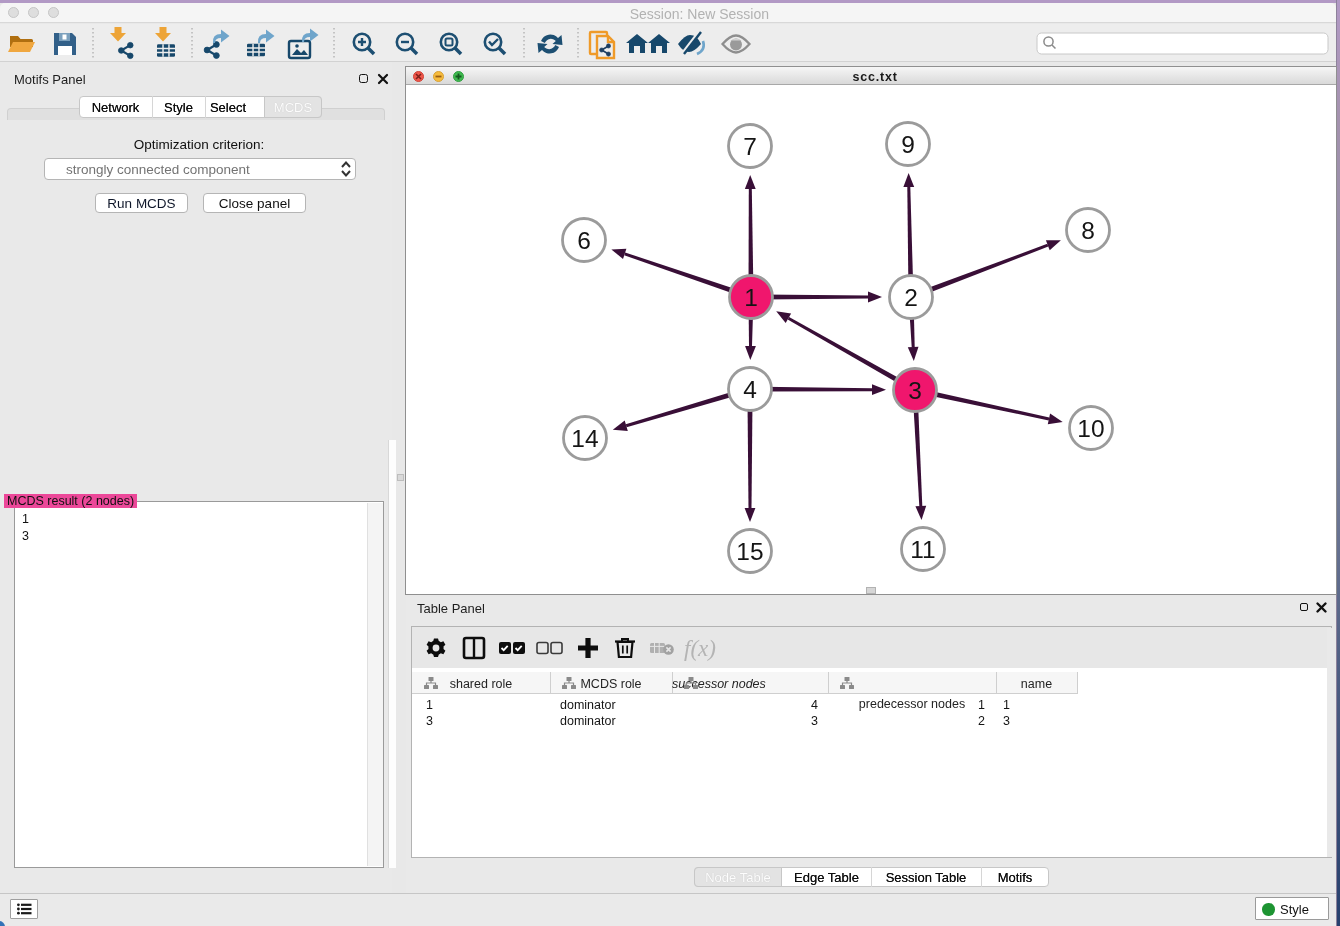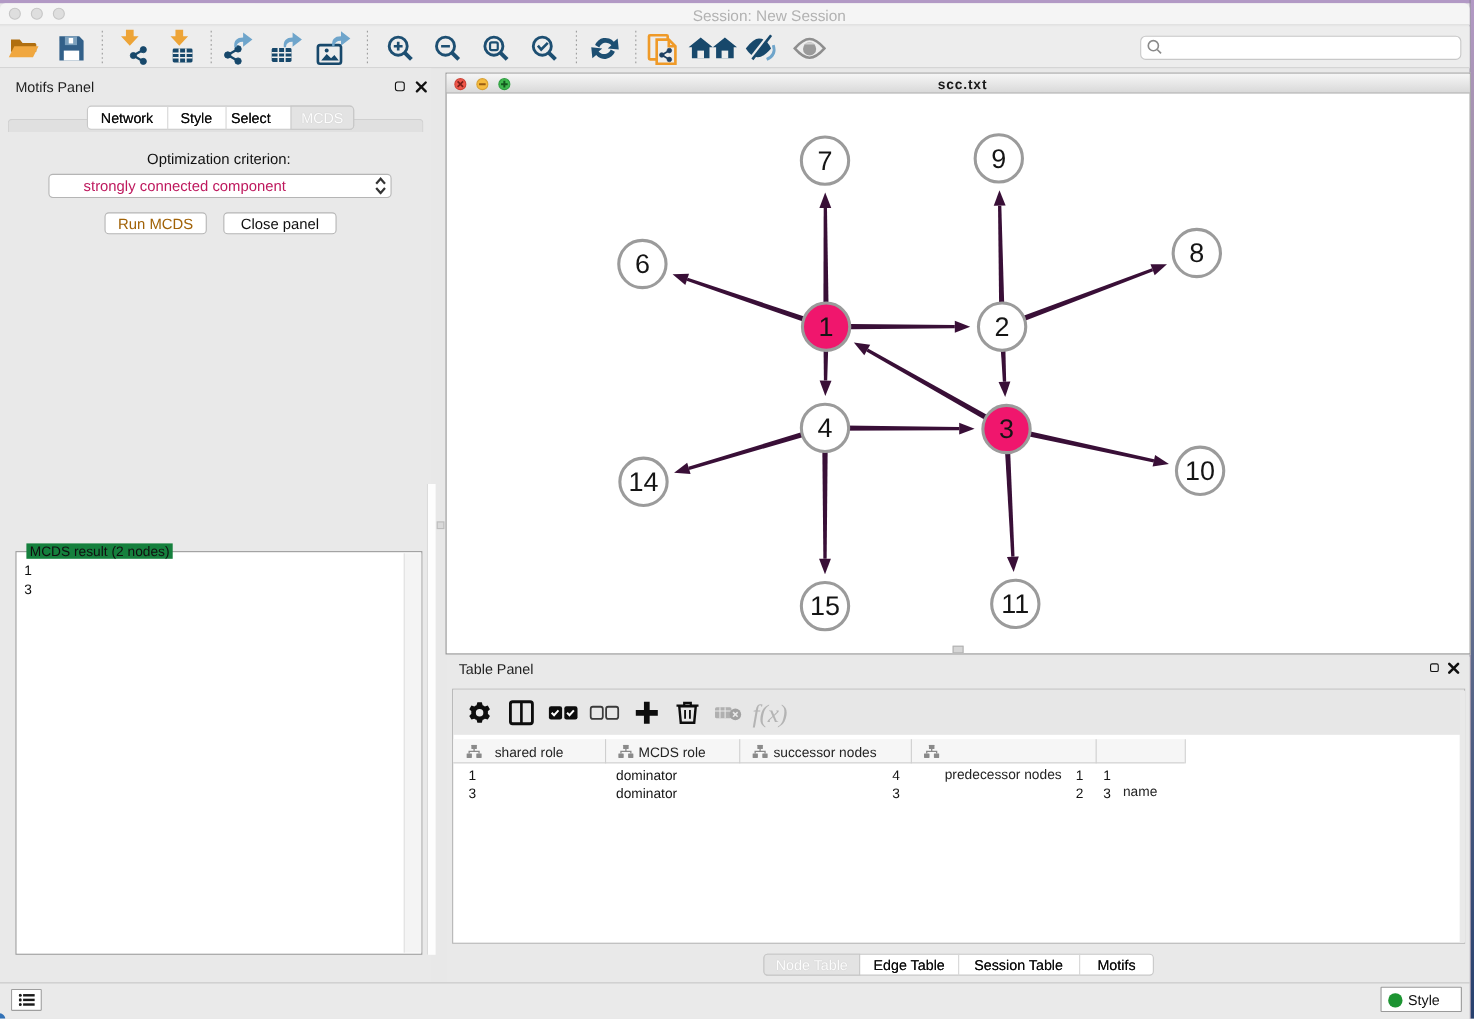--- a/index.html
+++ b/index.html
@@ -177,34 +177,34 @@
 <div class="abs" style="left:152px;top:96px;width:1px;height:22px;background:#d6d6d6;"></div>
 <div class="abs" style="left:205px;top:96px;width:1px;height:22px;background:#d6d6d6;"></div>
 <div class="txt" style="left:79px;top:100px;width:73px;text-align:center;font-size:13px;font-weight:400;color:#0d0d0d;text-shadow:0 0 0.6px #222;">Network</div>
 <div class="txt" style="left:152px;top:100px;width:53px;text-align:center;font-size:13px;font-weight:400;color:#0d0d0d;text-shadow:0 0 0.6px #222;">Style</div>
 <div class="txt" style="left:205px;top:100px;width:46px;text-align:center;font-size:13px;font-weight:400;color:#0d0d0d;text-shadow:0 0 0.6px #222;">Select</div>
 <div class="txt" style="left:264px;top:100px;width:58px;text-align:center;font-size:13px;font-weight:400;color:#fdfdfd;text-shadow:0 0 1px #bdbdbd;">MCDS</div>
 
 <div class="txt" style="left:0px;top:137px;width:398px;text-align:center;font-size:13.5px;color:#101010;">Optimization criterion:</div>
 
 <div class="abs" style="left:44px;top:158px;width:312px;height:22px;background:#ffffff;border:1px solid #b5b5b5;border-radius:4px;"></div>
-<div class="txt" style="left:76px;top:162px;font-size:13.5px;color:#be185d;">strongly connected component</div>
+<div class="txt" style="left:66px;top:162px;font-size:13.5px;color:#737373;">strongly connected component</div>
 <svg class="abs" style="left:339px;top:161px" width="14" height="16">
     <path d="M3 6 L7 1.5 L11 6 M3 10 L7 14.5 L11 10" stroke="#333" stroke-width="2" fill="none"></path>
   </svg>
 
 <div class="abs" style="left:95px;top:193px;width:93px;height:20px;background:#ffffff;border:1px solid #b5b5b5;border-radius:4px;"></div>
-<div class="txt" style="left:95px;top:196px;width:93px;text-align:center;font-size:13.5px;color:#a16207;">Run MCDS</div>
+<div class="txt" style="left:95px;top:196px;width:93px;text-align:center;font-size:13.5px;color:#0f172a;">Run MCDS</div>
 <div class="abs" style="left:203px;top:193px;width:103px;height:20px;background:#ffffff;border:1px solid #b5b5b5;border-radius:4px;"></div>
 <div class="txt" style="left:203px;top:196px;width:103px;text-align:center;font-size:13.5px;color:#101010;">Close panel</div>
 
 <div class="abs" style="left:388px;top:440px;width:8px;height:428px;background:#fdfdfd;border-left:1px solid #d8d8d8;"></div>
 
 <div class="abs" style="left:14px;top:501px;width:370px;height:367px;border:1px solid #9a9a9a;background:#ffffff;"></div>
-<div class="txt" style="left:24px;top:494px;font-size:12.5px;color:#101010;background:#15803d;padding:0 3px;z-index:3;">MCDS result (2 nodes)</div>
+<div class="txt" style="left:4px;top:494px;font-size:12.5px;color:#101010;background:#ec4899;padding:0 3px;z-index:3;">MCDS result (2 nodes)</div>
 <div class="abs" style="left:367px;top:503px;width:16px;height:363px;background:#f4f4f4;border-left:1px solid #e0e0e0;"></div>
 <div class="txt" style="left:22px;top:512px;font-size:12.5px;color:#101010;">1</div>
 <div class="txt" style="left:22px;top:529px;font-size:12.5px;color:#101010;">3</div>
 
 <div class="abs" style="left:397px;top:474px;width:7px;height:7px;background:#d9d9d9;border:1px solid #bdbdbd;"></div>
 
 <div class="abs" style="left:405px;top:66px;width:932px;height:529px;background:#ffffff;border:1px solid #8f8f8f;"></div>
 <div class="abs" style="left:406px;top:67px;width:930px;height:18px;background:linear-gradient(#f6f6f6,#d9d9d9);border-bottom:1px solid #a8a8a8;"></div>
 <div class="abs" style="left:413px;top:71px;width:11px;height:11px;border-radius:50%;background:#f0574b;border:1px solid #cf4236;"></div>
 <svg class="abs" style="left:413px;top:71px" width="11" height="11">
@@ -337,41 +337,41 @@
 <div class="txt" style="left:550px;top:677px;width:122px;text-align:center;font-size:12.5px;color:#242424;">MCDS role</div>
 <svg class="abs" style="left:562px;top:677px" width="14" height="13" viewBox="0 0 14 13">
 <g fill="#8a8a8a">
       <rect x="4.5" y="0" width="5" height="4" rx="0.5"></rect>
       <rect x="0" y="8" width="5" height="4" rx="0.5"></rect>
       <rect x="9" y="8" width="5" height="4" rx="0.5"></rect>
       <path d="M7 4 V6 M2.5 8 V6 H11.5 V8" stroke="#8a8a8a" fill="none" stroke-width="1.2"></path>
     </g>
   </svg>
 <div class="abs" style="left:828px;top:672px;width:1px;height:22px;background:#cfcfcf;"></div>
-<div class="txt" style="left:672px;top:677px;width:156px;text-align:center;font-size:12.5px;color:#242424;">successor nodes</div>
+<div class="txt" style="left:672px;top:677px;width:156px;text-align:left;font-size:12.5px;color:#242424;font-style:italic;">successor nodes</div>
 <svg class="abs" style="left:684px;top:677px" width="14" height="13" viewBox="0 0 14 13">
 <g fill="#8a8a8a">
       <rect x="4.5" y="0" width="5" height="4" rx="0.5"></rect>
       <rect x="0" y="8" width="5" height="4" rx="0.5"></rect>
       <rect x="9" y="8" width="5" height="4" rx="0.5"></rect>
       <path d="M7 4 V6 M2.5 8 V6 H11.5 V8" stroke="#8a8a8a" fill="none" stroke-width="1.2"></path>
     </g>
   </svg>
 <div class="abs" style="left:996px;top:672px;width:1px;height:22px;background:#cfcfcf;"></div>
 <div class="txt" style="left:828px;top:677px;width:168px;text-align:center;font-size:12.5px;color:#242424;margin-top:20px;">predecessor nodes</div>
 <svg class="abs" style="left:840px;top:677px" width="14" height="13" viewBox="0 0 14 13">
 <g fill="#8a8a8a">
       <rect x="4.5" y="0" width="5" height="4" rx="0.5"></rect>
       <rect x="0" y="8" width="5" height="4" rx="0.5"></rect>
       <rect x="9" y="8" width="5" height="4" rx="0.5"></rect>
       <path d="M7 4 V6 M2.5 8 V6 H11.5 V8" stroke="#8a8a8a" fill="none" stroke-width="1.2"></path>
     </g>
   </svg>
 <div class="abs" style="left:1077px;top:672px;width:1px;height:22px;background:#cfcfcf;"></div>
-<div class="txt" style="left:996px;top:677px;width:81px;text-align:center;font-size:12.5px;color:#242424;margin-top:36px;">name</div>
+<div class="txt" style="left:996px;top:677px;width:81px;text-align:center;font-size:12.5px;color:#242424;">name</div>
 <div class="txt" style="left:426px;top:698px;font-size:12.5px;color:#151515;">1</div>
 <div class="txt" style="left:560px;top:698px;font-size:12.5px;color:#151515;">dominator</div>
 <div class="txt" style="left:718px;top:698px;width:100px;text-align:right;font-size:12.5px;color:#151515;">4</div>
 <div class="txt" style="left:885px;top:698px;width:100px;text-align:right;font-size:12.5px;color:#151515;">1</div>
 <div class="txt" style="left:1003px;top:698px;font-size:12.5px;color:#151515;">1</div>
 <div class="txt" style="left:426px;top:714px;font-size:12.5px;color:#151515;">3</div>
 <div class="txt" style="left:560px;top:714px;font-size:12.5px;color:#151515;">dominator</div>
 <div class="txt" style="left:718px;top:714px;width:100px;text-align:right;font-size:12.5px;color:#151515;">3</div>
 <div class="txt" style="left:885px;top:714px;width:100px;text-align:right;font-size:12.5px;color:#151515;">2</div>
 <div class="txt" style="left:1003px;top:714px;font-size:12.5px;color:#151515;">3</div>

